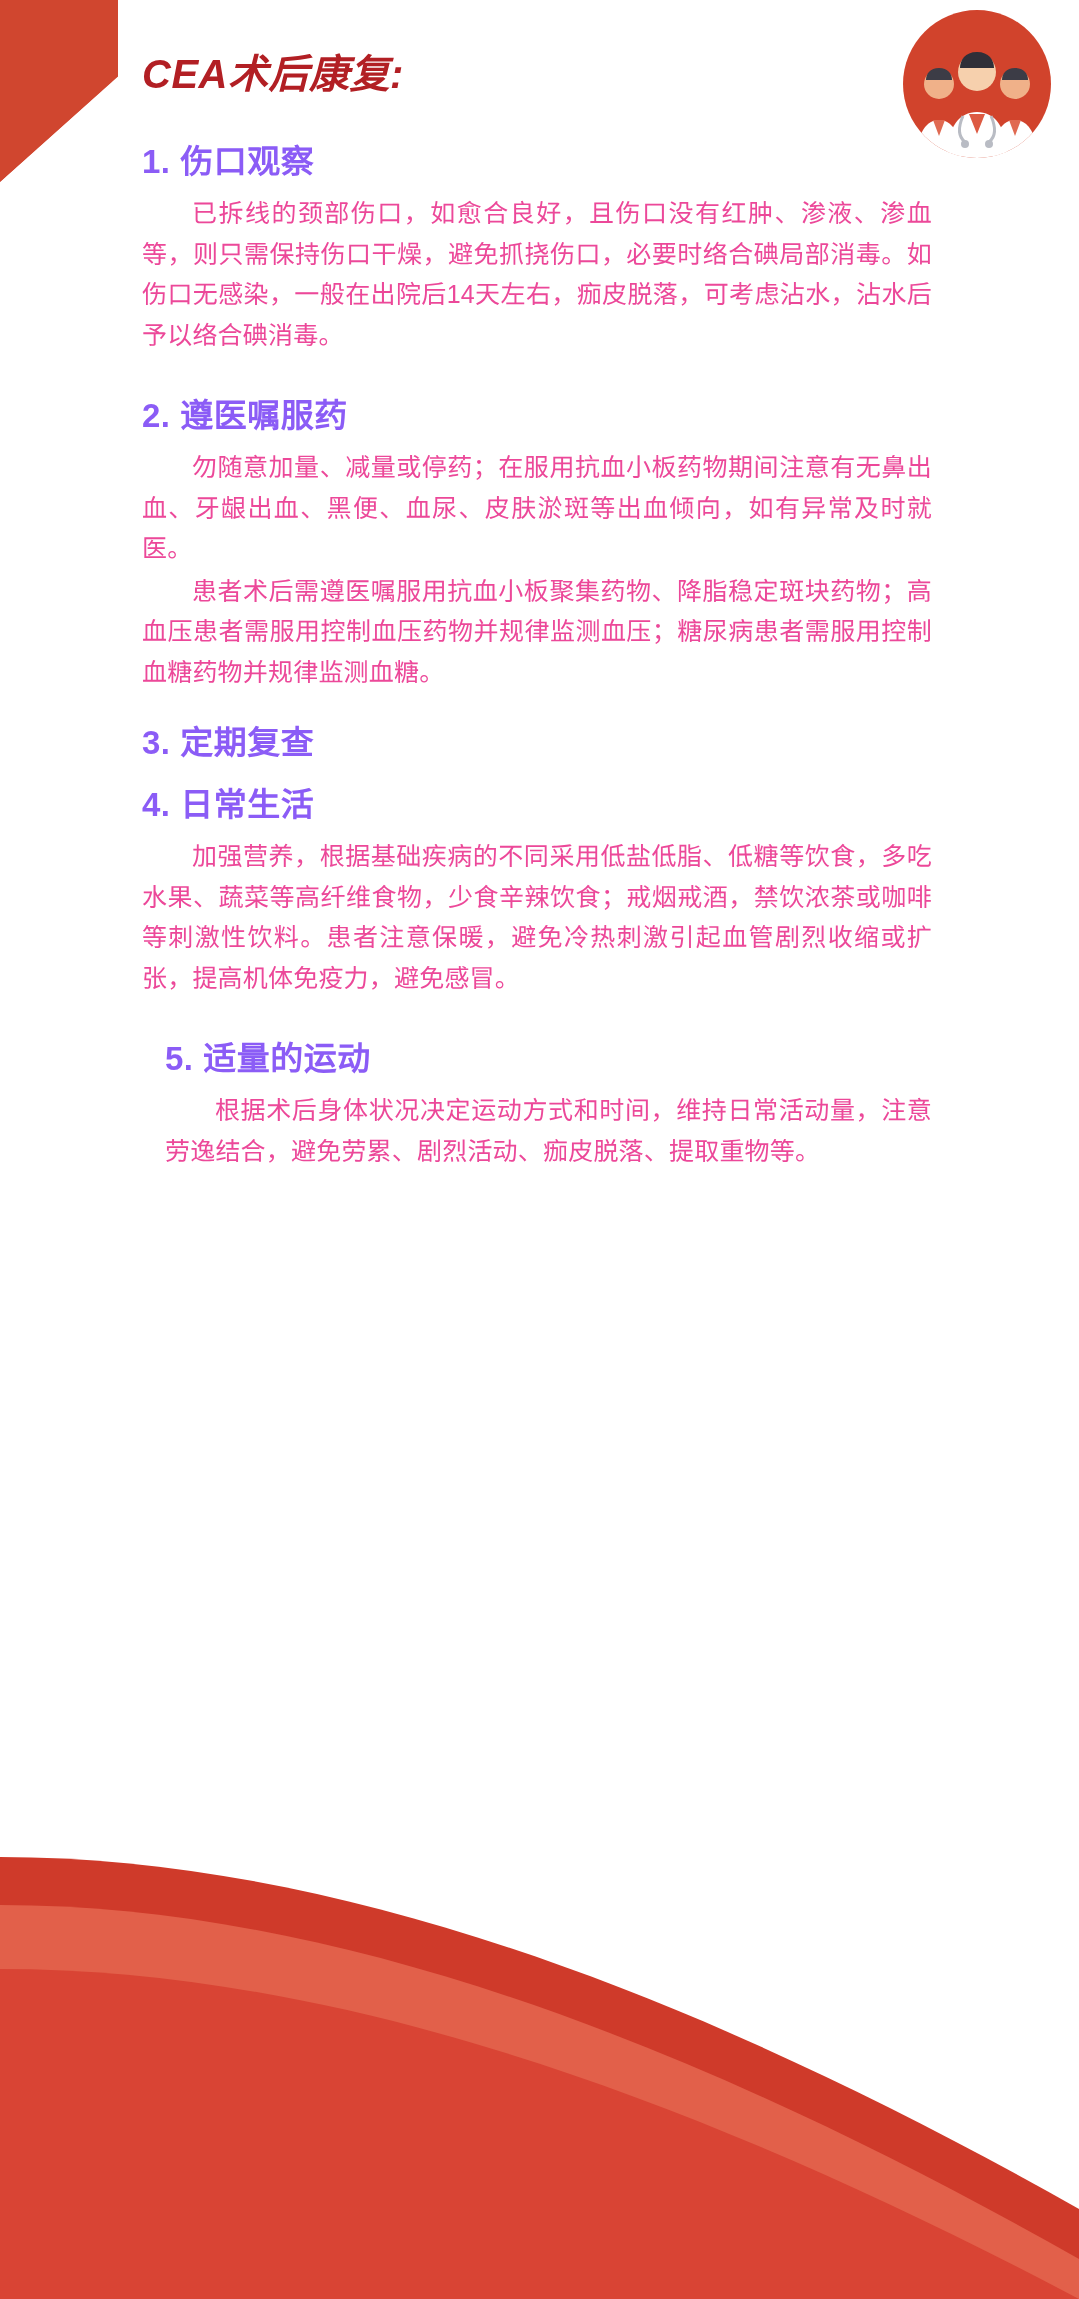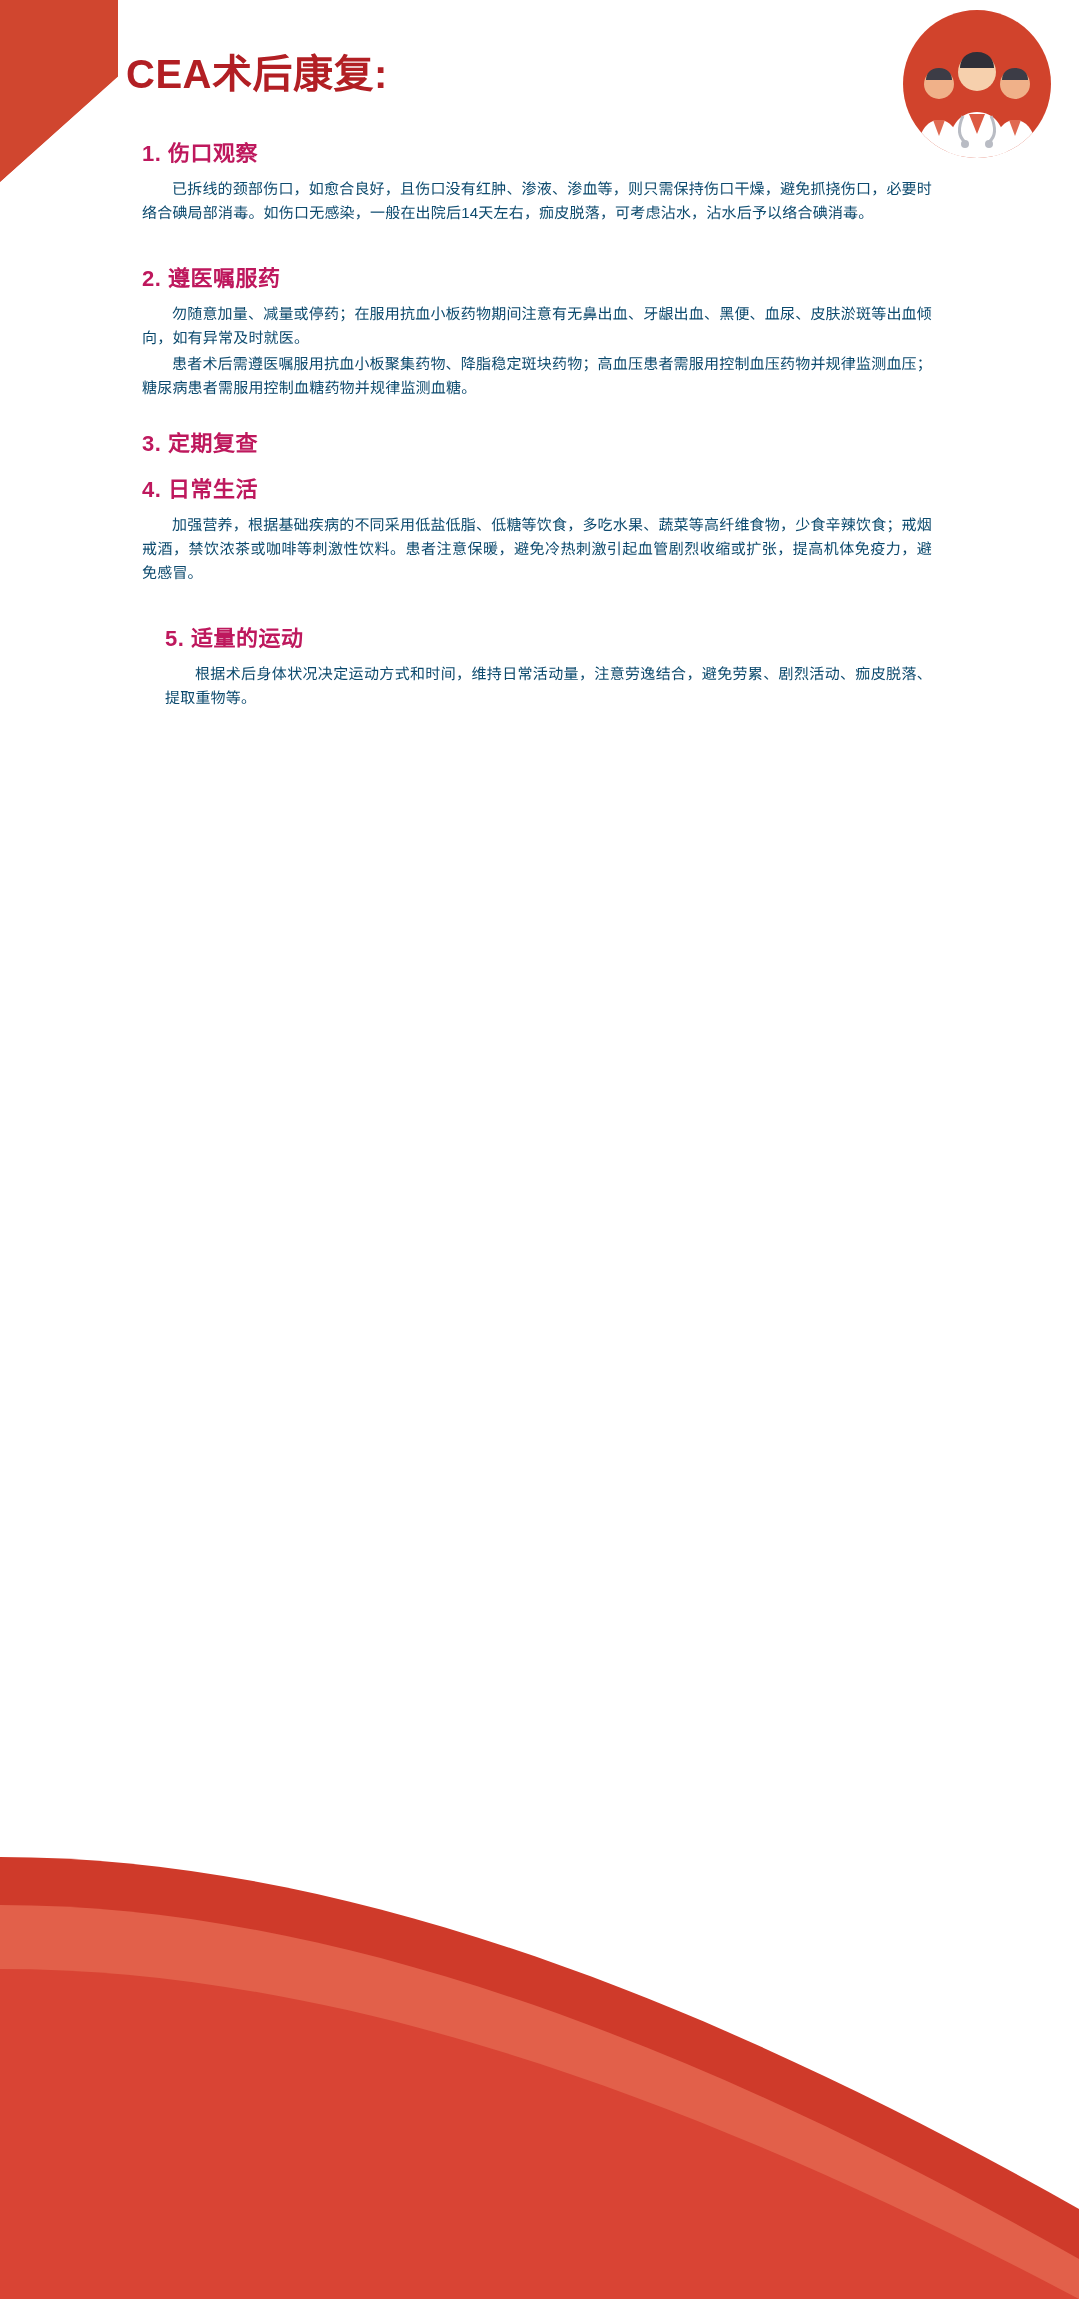--- a/index.html
+++ b/index.html
@@ -44,49 +44,50 @@
 
   
   .content {
     position: absolute;
     left: 0;
     top: 0;
     width: 1079px;
   }
   .title {
     position: absolute;
-    left: 126px;
+    left: 142px;
     top: 42px;
     font-size: 40px;
     font-weight: bold;
     color: #b21f24;
     letter-spacing: 0.5px;
+    font-style: italic;
   }
 
   .body {
     position: absolute;
     left: 142px;
     top: 135px;
     width: 790px;
   }
 
   .section {
     margin-bottom: 26px;
   }
   .section-heading {
-    font-size: 22px;
+    font-size: 33px;
     font-weight: bold;
-    color: #be185d;
+    color: #8b5cf6;
     margin-bottom: 10px;
     letter-spacing: 0.5px;
   }
   .para {
-    font-size: 15px;
+    font-size: 25px;
     line-height: 1.62;
-    color: #0c4a6e;
+    color: #ec4899;
     text-indent: 2em;
     text-align: justify;
     letter-spacing: 0.2px;
   }
   .para + .para {
     margin-top: 2px;
   }
 
   
   .section.s1 { margin-bottom: 34px; }

